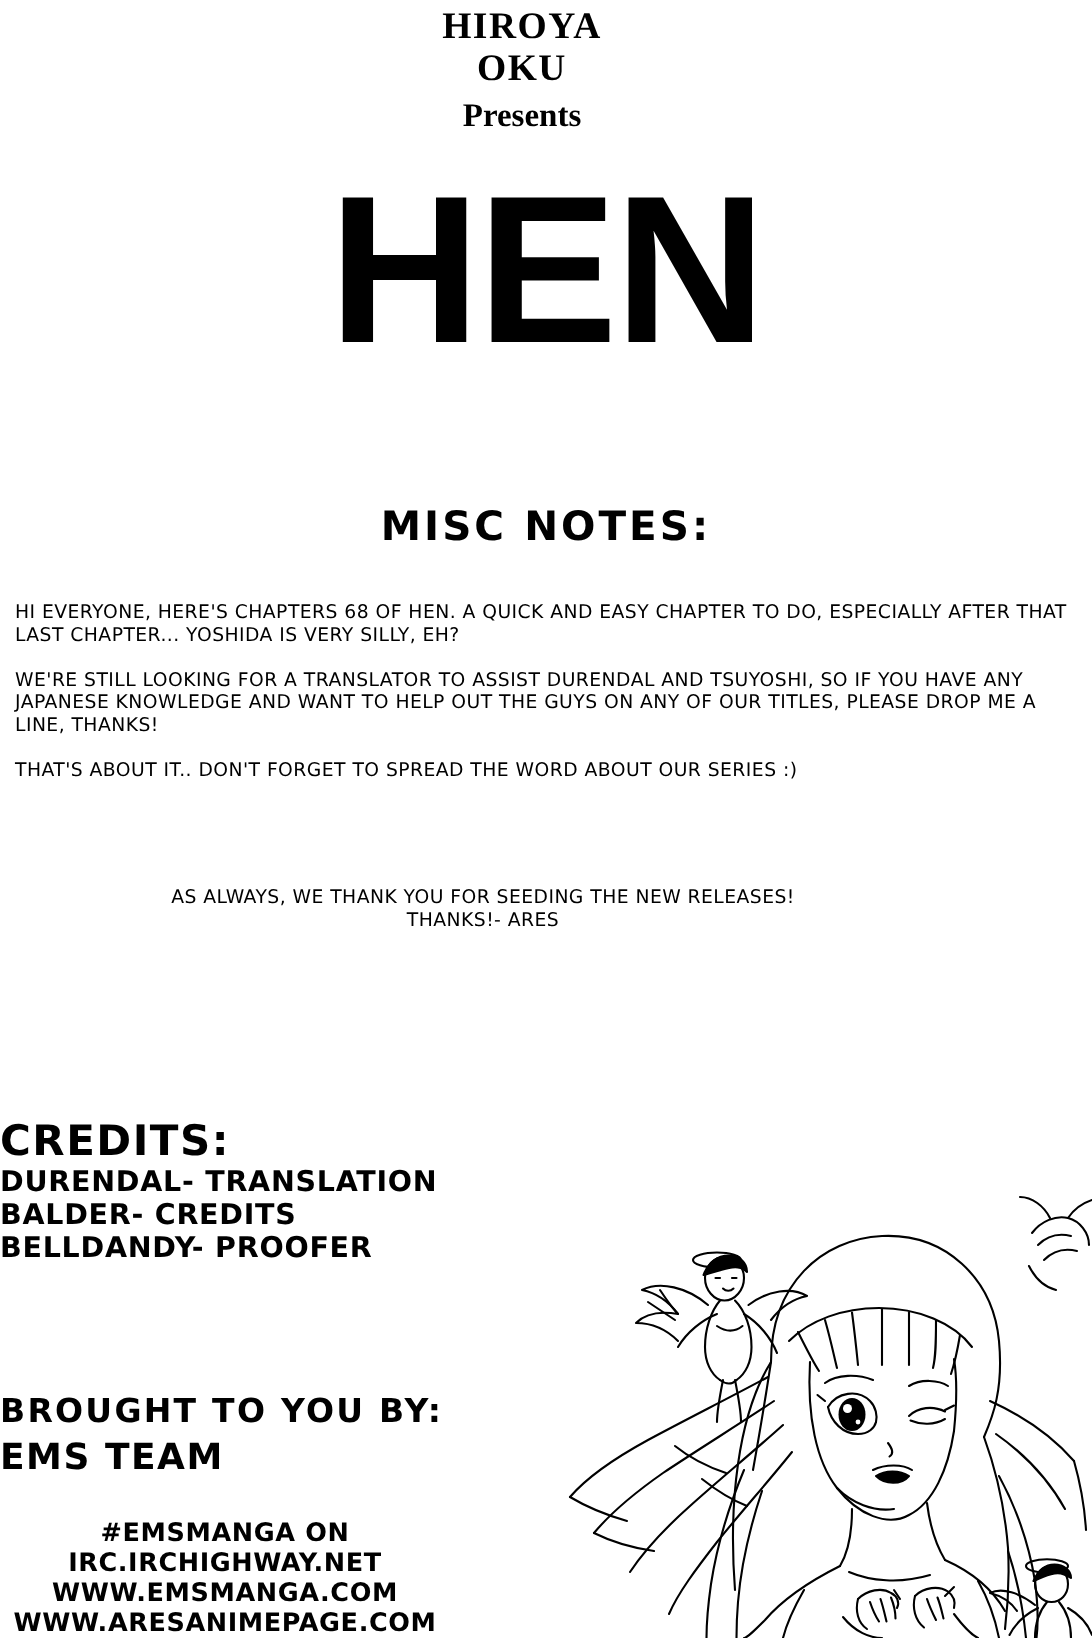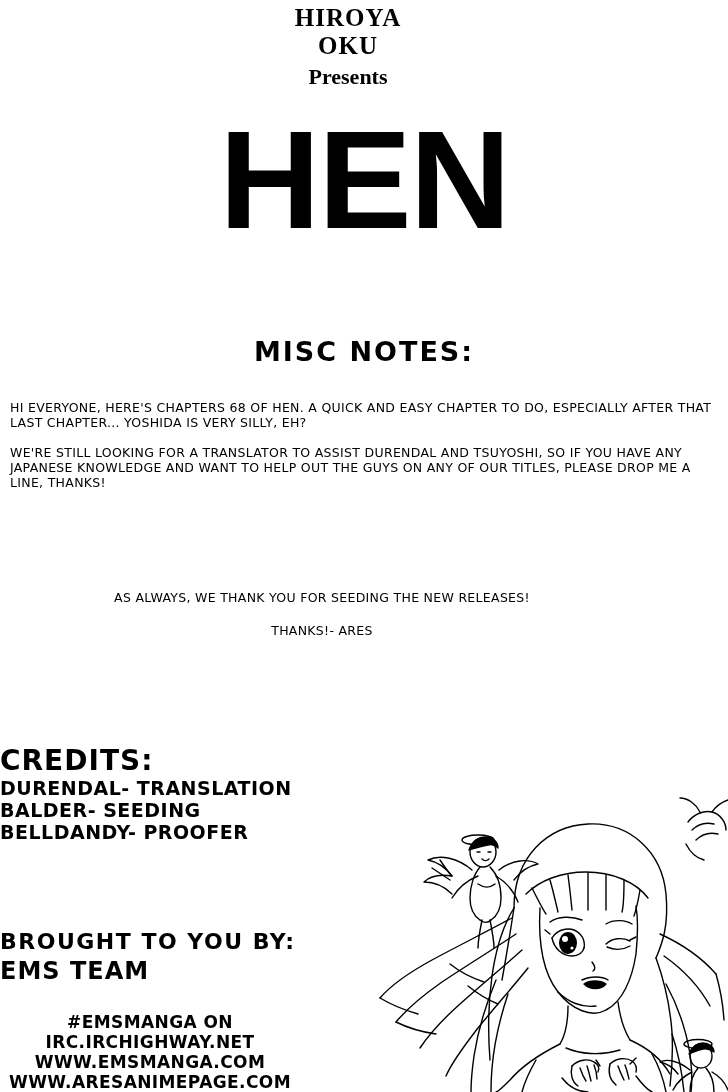--- a/index.html
+++ b/index.html
@@ -91,21 +91,20 @@
     position: absolute;
     top: 590px;
     left: 0;
     width: 644px;
     text-align: center;
     font-family: "DejaVu Sans", sans-serif;
     font-size: 12.5px;
     letter-spacing: 0.3px;
   }
   .notes-center .line2 {
-    margin-top: 18px;
   }
 
   
   .credits {
     position: absolute;
     top: 745px;
     left: 0;
     width: 300px;
     text-align: left;
   }
@@ -180,31 +179,32 @@
     <div class="presents">Presents</div>
   </div>
 
   <div class="title-hen">HEN</div>
 
   <div class="misc-heading">MISC NOTES:</div>
 
   <div class="notes-body">
     <p>HI EVERYONE, HERE'S CHAPTERS 68 OF HEN. A QUICK AND EASY CHAPTER TO DO, ESPECIALLY AFTER THAT LAST CHAPTER... YOSHIDA IS VERY SILLY, EH?</p>
     <p>WE'RE STILL LOOKING FOR A TRANSLATOR TO ASSIST DURENDAL AND TSUYOSHI, SO IF YOU HAVE ANY JAPANESE KNOWLEDGE AND WANT TO HELP OUT THE GUYS ON ANY OF OUR TITLES, PLEASE DROP ME A LINE, THANKS!</p>
+    <p>THAT'S ABOUT IT.. DON'T FORGET TO SPREAD THE WORD ABOUT OUR SERIES :)</p>
   </div>
 
   <div class="notes-center">
     <div>AS ALWAYS, WE THANK YOU FOR SEEDING THE NEW RELEASES!</div>
     <div class="line2">THANKS!- ARES</div>
   </div>
 
   <div class="credits">
     <div class="credits-heading">CREDITS:</div>
     <div class="credits-line">DURENDAL- TRANSLATION</div>
-    <div class="credits-line">BALDER- SEEDING</div>
+    <div class="credits-line">BALDER- CREDITS</div>
     <div class="credits-line">BELLDANDY- PROOFER</div>
   </div>
 
   <div class="brought">
     <div class="brought-heading">BROUGHT TO YOU BY:</div>
     <div class="brought-team">EMS TEAM</div>
   </div>
 
   <div class="contact">
     <div>#EMSMANGA ON</div>

